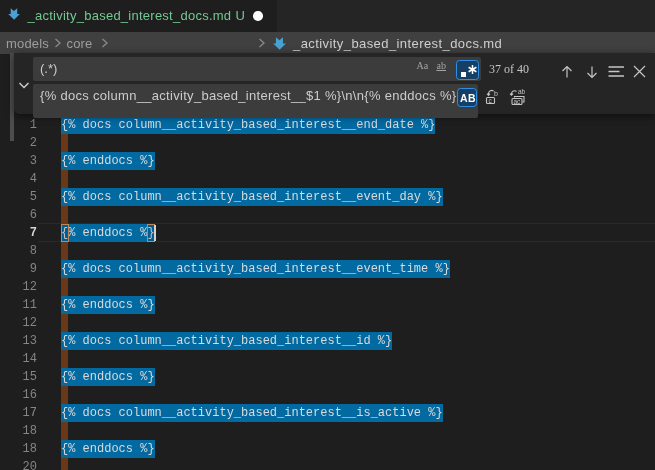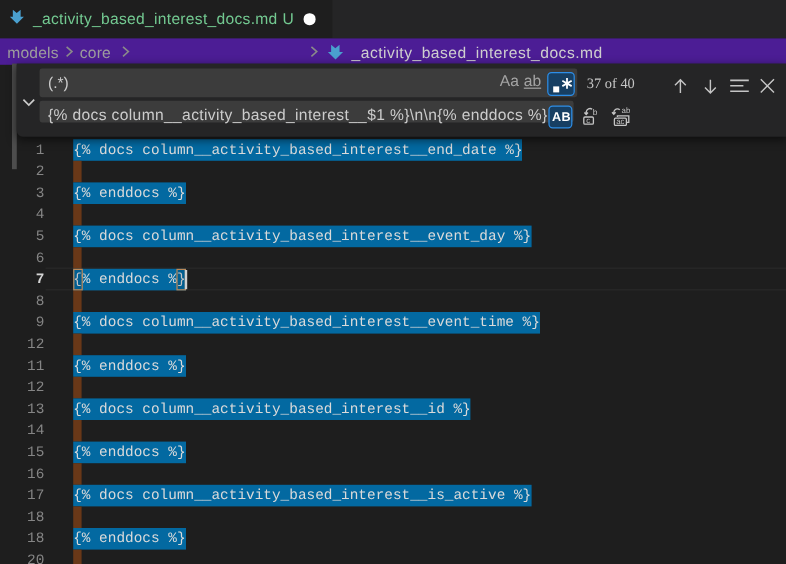--- a/index.html
+++ b/index.html
@@ -5,21 +5,21 @@
 html,body { width:655px; height:470px; overflow:hidden; background:#1e1e1e;
   font-family:"Liberation Sans", sans-serif; }
 .abs { position:absolute; }
 
 #tabbar { position:absolute; left:0; top:0; width:655px; height:32px; background:#252526; }
 #tab { position:absolute; left:0; top:0; width:277px; height:32px; background:#1e1e1e; }
 #tabname { position:absolute; left:27.5px; top:7.5px; font-size:13px; letter-spacing:0.25px; color:#73c991; }
 #tabu { position:absolute; left:235.5px; top:7.5px; font-size:13px; color:#73c991; }
 #tabdot { position:absolute; left:253px; top:11px; width:9.5px; height:9.5px; border-radius:50%; background:#ffffff; }
 
-#crumbs { position:absolute; left:0; top:32px; width:655px; height:22px; background:#4c1d95; }
+#crumbs { position:absolute; left:0; top:32px; width:655px; height:22px; background:#404040; }
 .cr { position:absolute; top:3.5px; font-size:13px; letter-spacing:0.18px; color:#9d9d9d; white-space:pre; }
 
 .ln { position:absolute; left:8px; width:29px; height:18px; line-height:18px; text-align:right;
   font-family:"Liberation Mono", monospace; font-size:12px; color:#858585; }
 .ln.cur { color:#d4d4d4; font-weight:700; }
 .cl { position:absolute; left:61.0px; height:18px; line-height:18px; white-space:pre;
   font-family:"Liberation Mono", monospace; font-size:12px; color:#dadada; }
 .hl { background:#0369a1; display:inline-block; height:18px; }
 .eb { position:absolute; left:61.0px; width:7.2px; height:18px; background:#693818; }
 #linehl { position:absolute; left:38px; top:223.0px; width:617px; height:18.5px;
@@ -27,22 +27,22 @@
 .bbox { position:absolute; top:224.0px; width:8.2px; height:17.5px;
   border:1px solid #bc8a5a; background:rgba(0,0,0,0.10); }
 #cursor { position:absolute; left:154.10000000000002px; top:224.5px; width:1.8px; height:16.5px; background:#d2d2d2; }
 
 #sash { position:absolute; left:9.5px; top:53px; width:4px; height:88px; background:#4d4d4d; }
 #widget { position:absolute; left:13.5px; top:53px; width:641.5px; height:60.5px; background:#252526;
   border-bottom-left-radius:5px; box-shadow:0 2px 8px rgba(0,0,0,0.55); }
 .finput { position:absolute; left:19.5px; background:#3c3c3c; border-radius:2px;
   color:#cccccc; font-size:13px; white-space:pre; padding-left:7px; }
 #finp { top:3.5px; width:448px; height:24px; line-height:24px; }
-#rinp { top:31px; width:445px; height:18px; line-height:23px; letter-spacing:0.3px; }
-.tog { position:absolute; font-size:13px; color:#a4a4a4; }
+#rinp { top:31px; width:445px; height:34px; line-height:23px; letter-spacing:0.3px; }
+.tog { position:absolute; font-size:10px; color:#a4a4a4;font-family:Liberation Serif, serif; }
 .togbox { position:absolute; border:1px solid #2d8ee8; background:#173f63; border-radius:3.5px; }
 #count { position:absolute; left:475.5px; top:9px; font-size:12px; color:#c5c5c5;font-family:Liberation Serif, serif; }
 .cic { position:absolute; }
 </style></head>
 <body>
 <div id="tabbar">
     <div id="tab">
   <svg class="abs" style="left:8px; top:7.5px" width="12" height="12" viewBox="0 0 12 12">
     <path d="M2.7 0.2 L5.95 2.9 L9.2 0.2 L9.2 5.9 L11.9 5.9 L6.1 11.7 L0.2 5.9 L2.7 5.9 Z" fill="#4aa0cf"></path>
   </svg>

